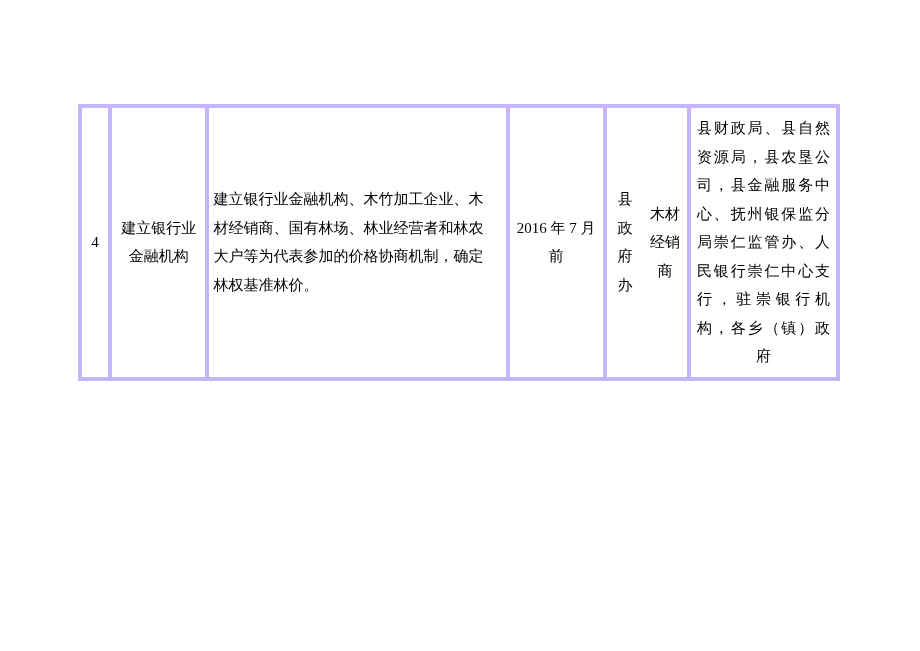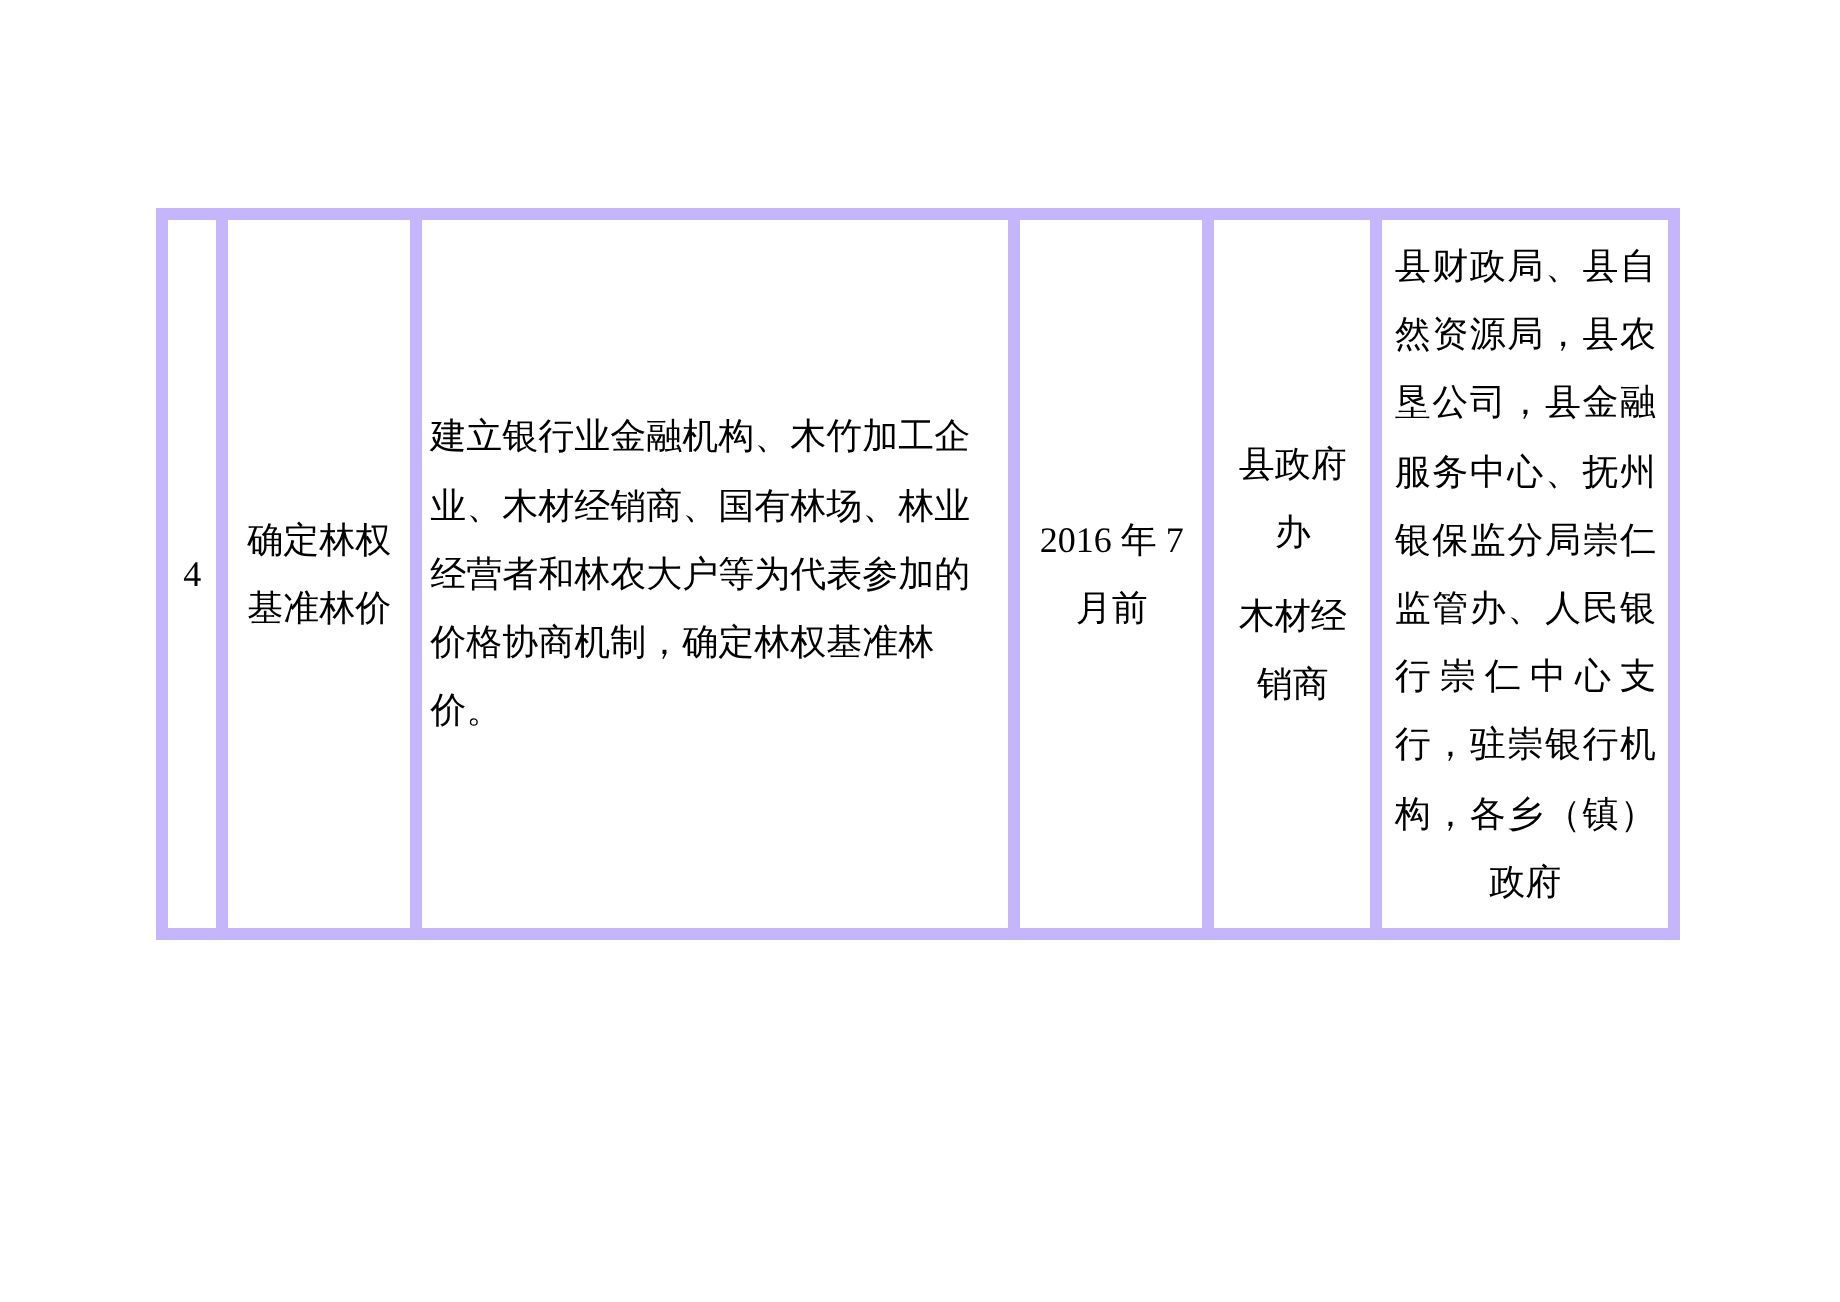--- a/index.html
+++ b/index.html
@@ -21,26 +21,26 @@
       left: 78px;
       top: 104px;
       width: 762px;
     }
     table {
       border-collapse: collapse;
       width: 100%;
       table-layout: fixed;
     }
     td {
-      border: 6px solid #c4b5fd;
+      border: 4px solid #c4b5fd;
       padding: 6px 4px;
       vertical-align: middle;
       text-align: center;
       line-height: 1.9;
-      font-size: 18px;
+      font-size: 15px;
     }
     .col-num {
       width: 28px;
     }
     .col-title {
       width: 90px;
     }
     .col-desc {
       width: 278px;
       text-align: left;
@@ -55,35 +55,35 @@
     }
     .col-dept2 {
       width: 138px;
       text-align: justify;
       text-align-last: center;
       padding-left: 6px;
       padding-right: 6px;
     }
     .dept1-inner {
       display: flex;
-      flex-direction: column;
+      flex-direction: row;
       gap: 8px;
       align-items: center;
       justify-content: center;
     }
   </style>
 </head>
 <body>
 
 <div class="table-wrapper">
   <table>
     <tbody>
       <tr>
         <td class="col-num">4</td>
-        <td class="col-title">确定林权基准林价</td>
+        <td class="col-title">建立银行业金融机构</td>
         <td class="col-desc">建立银行业金融机构、木竹加工企业、木材经销商、国有林场、林业经营者和林农大户等为代表参加的价格协商机制，确定林权基准林价。</td>
         <td class="col-date">2016 年 7 月前</td>
         <td class="col-dept1">
           <div class="dept1-inner">
             <span>县政府办</span>
             <span>木材经销商</span>
           </div>
         </td>
         <td class="col-dept2">县财政局、县自然资源局，县农垦公司，县金融服务中心、抚州银保监分局崇仁监管办、人民银行崇仁中心支行，驻崇银行机构，各乡（镇）政府</td>
       </tr>

